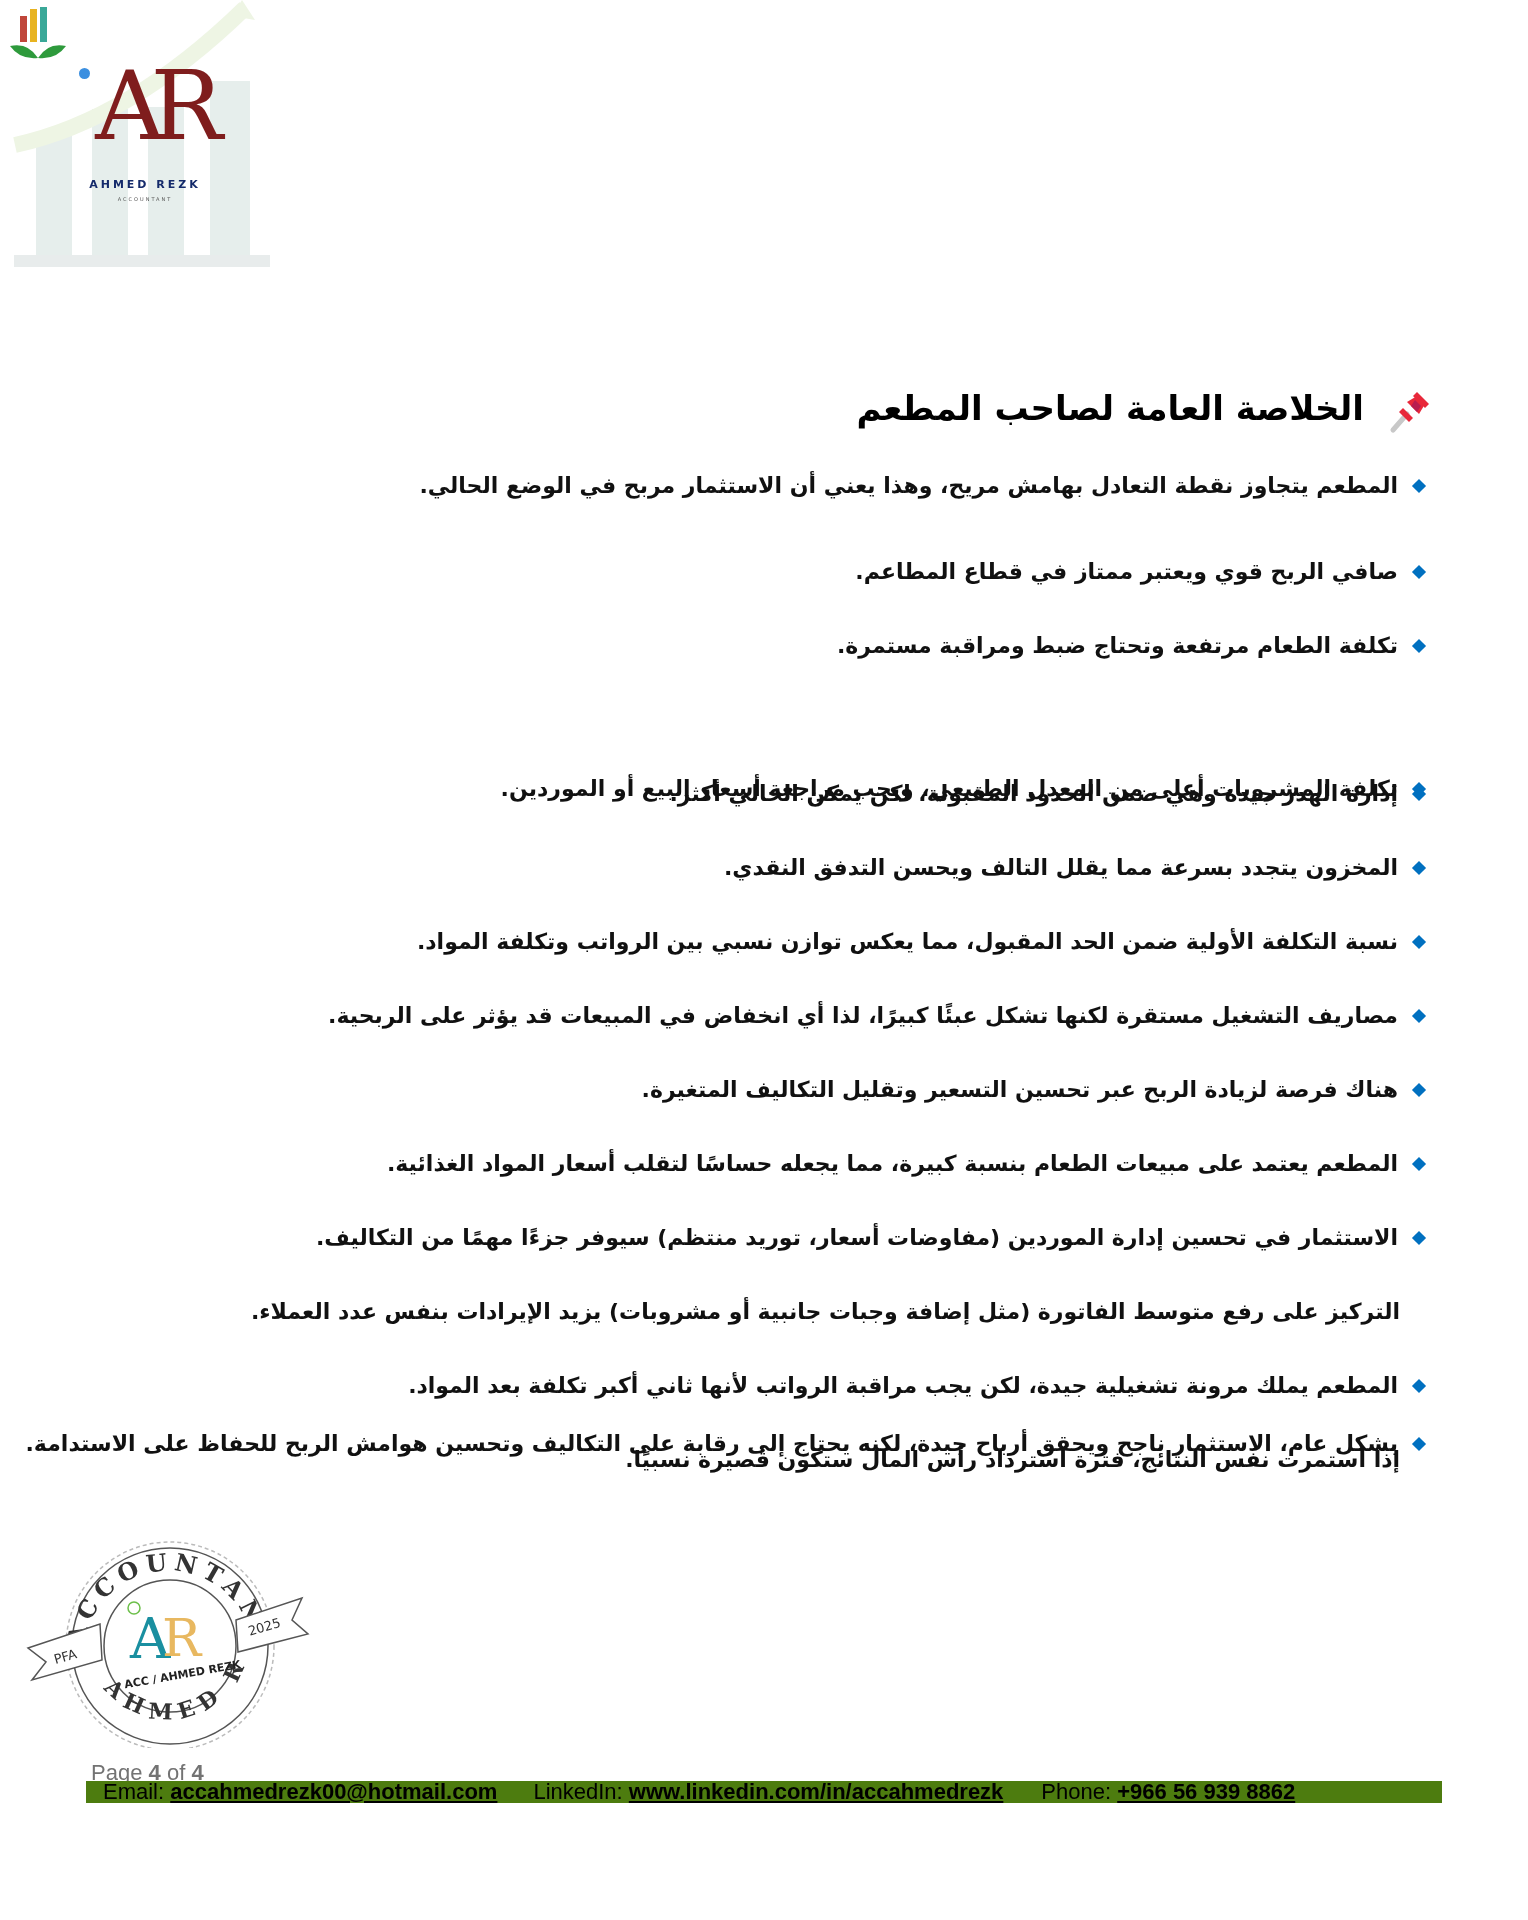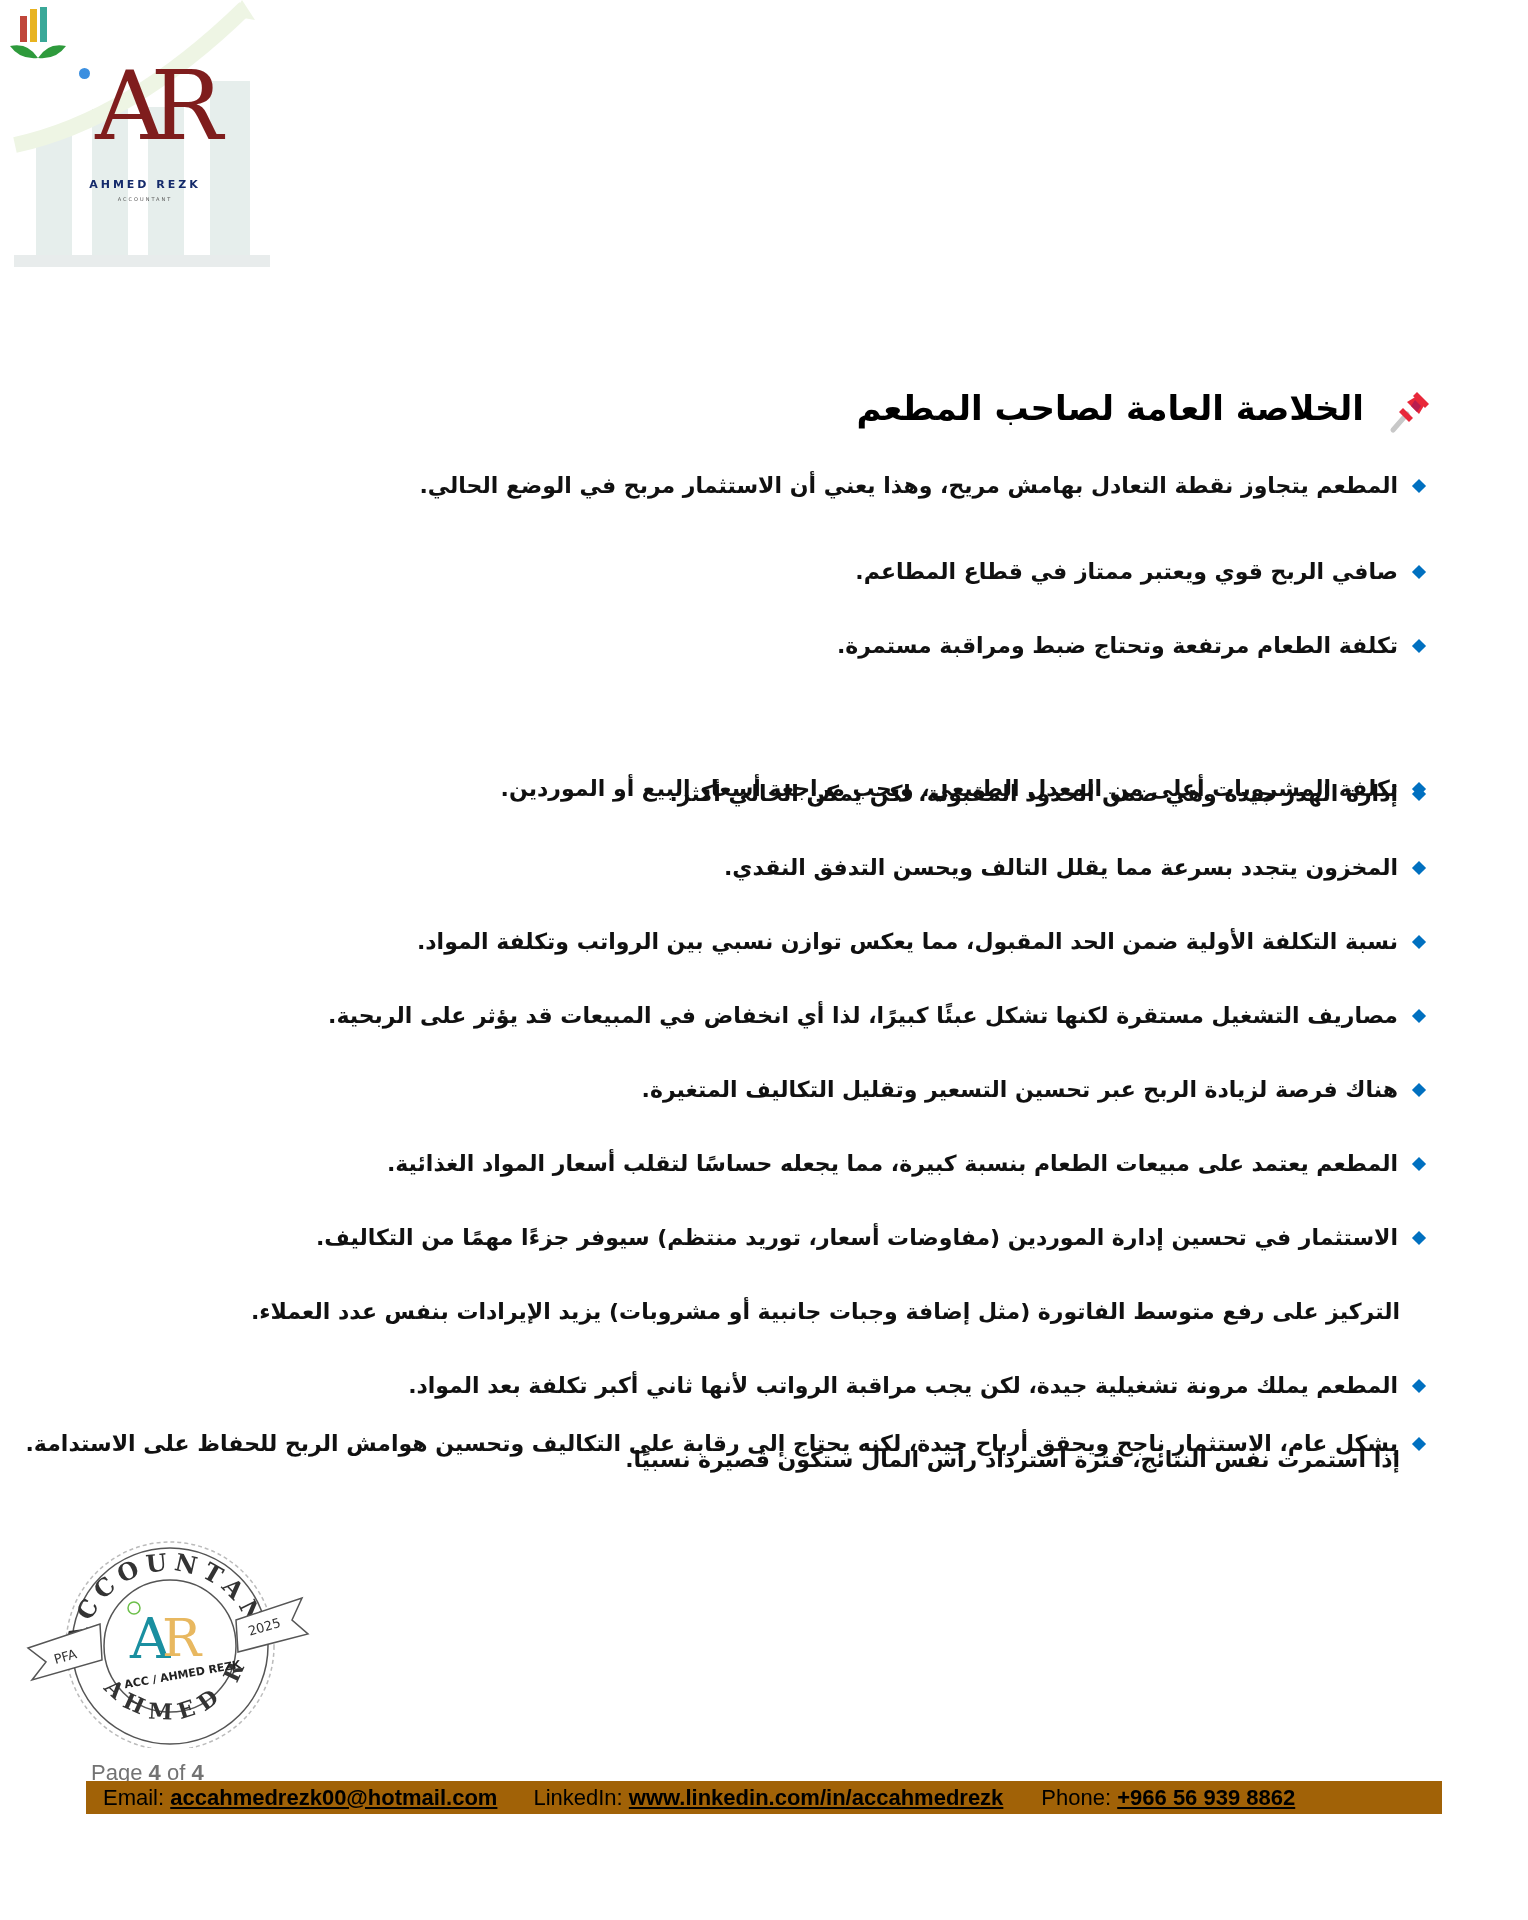--- a/index.html
+++ b/index.html
@@ -53,22 +53,22 @@
   
   .stamp { position: absolute; left: 22px; top: 1528px; width: 290px; height: 220px; }
 
   
   .page-num {
     position: absolute; left: 91px; top: 1752px;
     font-family: "Liberation Sans", sans-serif; font-size: 22px; color: #737373; margin-top: 8px;
   }
   .page-num b { font-weight: bold; }
   .footer-bar {
-    position: absolute; left: 86px; top: 1781px; width: 1356px; height: 33px;
-    background: #a16207; display: flex; align-items: center;
+    position: absolute; left: 86px; top: 1781px; width: 1356px; height: 22px;
+    background: #4d7c0f; display: flex; align-items: center;
     font-family: "Liberation Sans", sans-serif; font-size: 22px; color: #000;
     padding-left: 17px; box-sizing: border-box; white-space: nowrap;
   }
   .footer-bar .lbl { }
   .footer-bar a { color: #000; font-weight: bold; text-decoration: underline; }
   .footer-bar .gap1 { display: inline-block; width: 36px; }
   .footer-bar .gap2 { display: inline-block; width: 38px; }
 </style>
 </head>
 <body>

